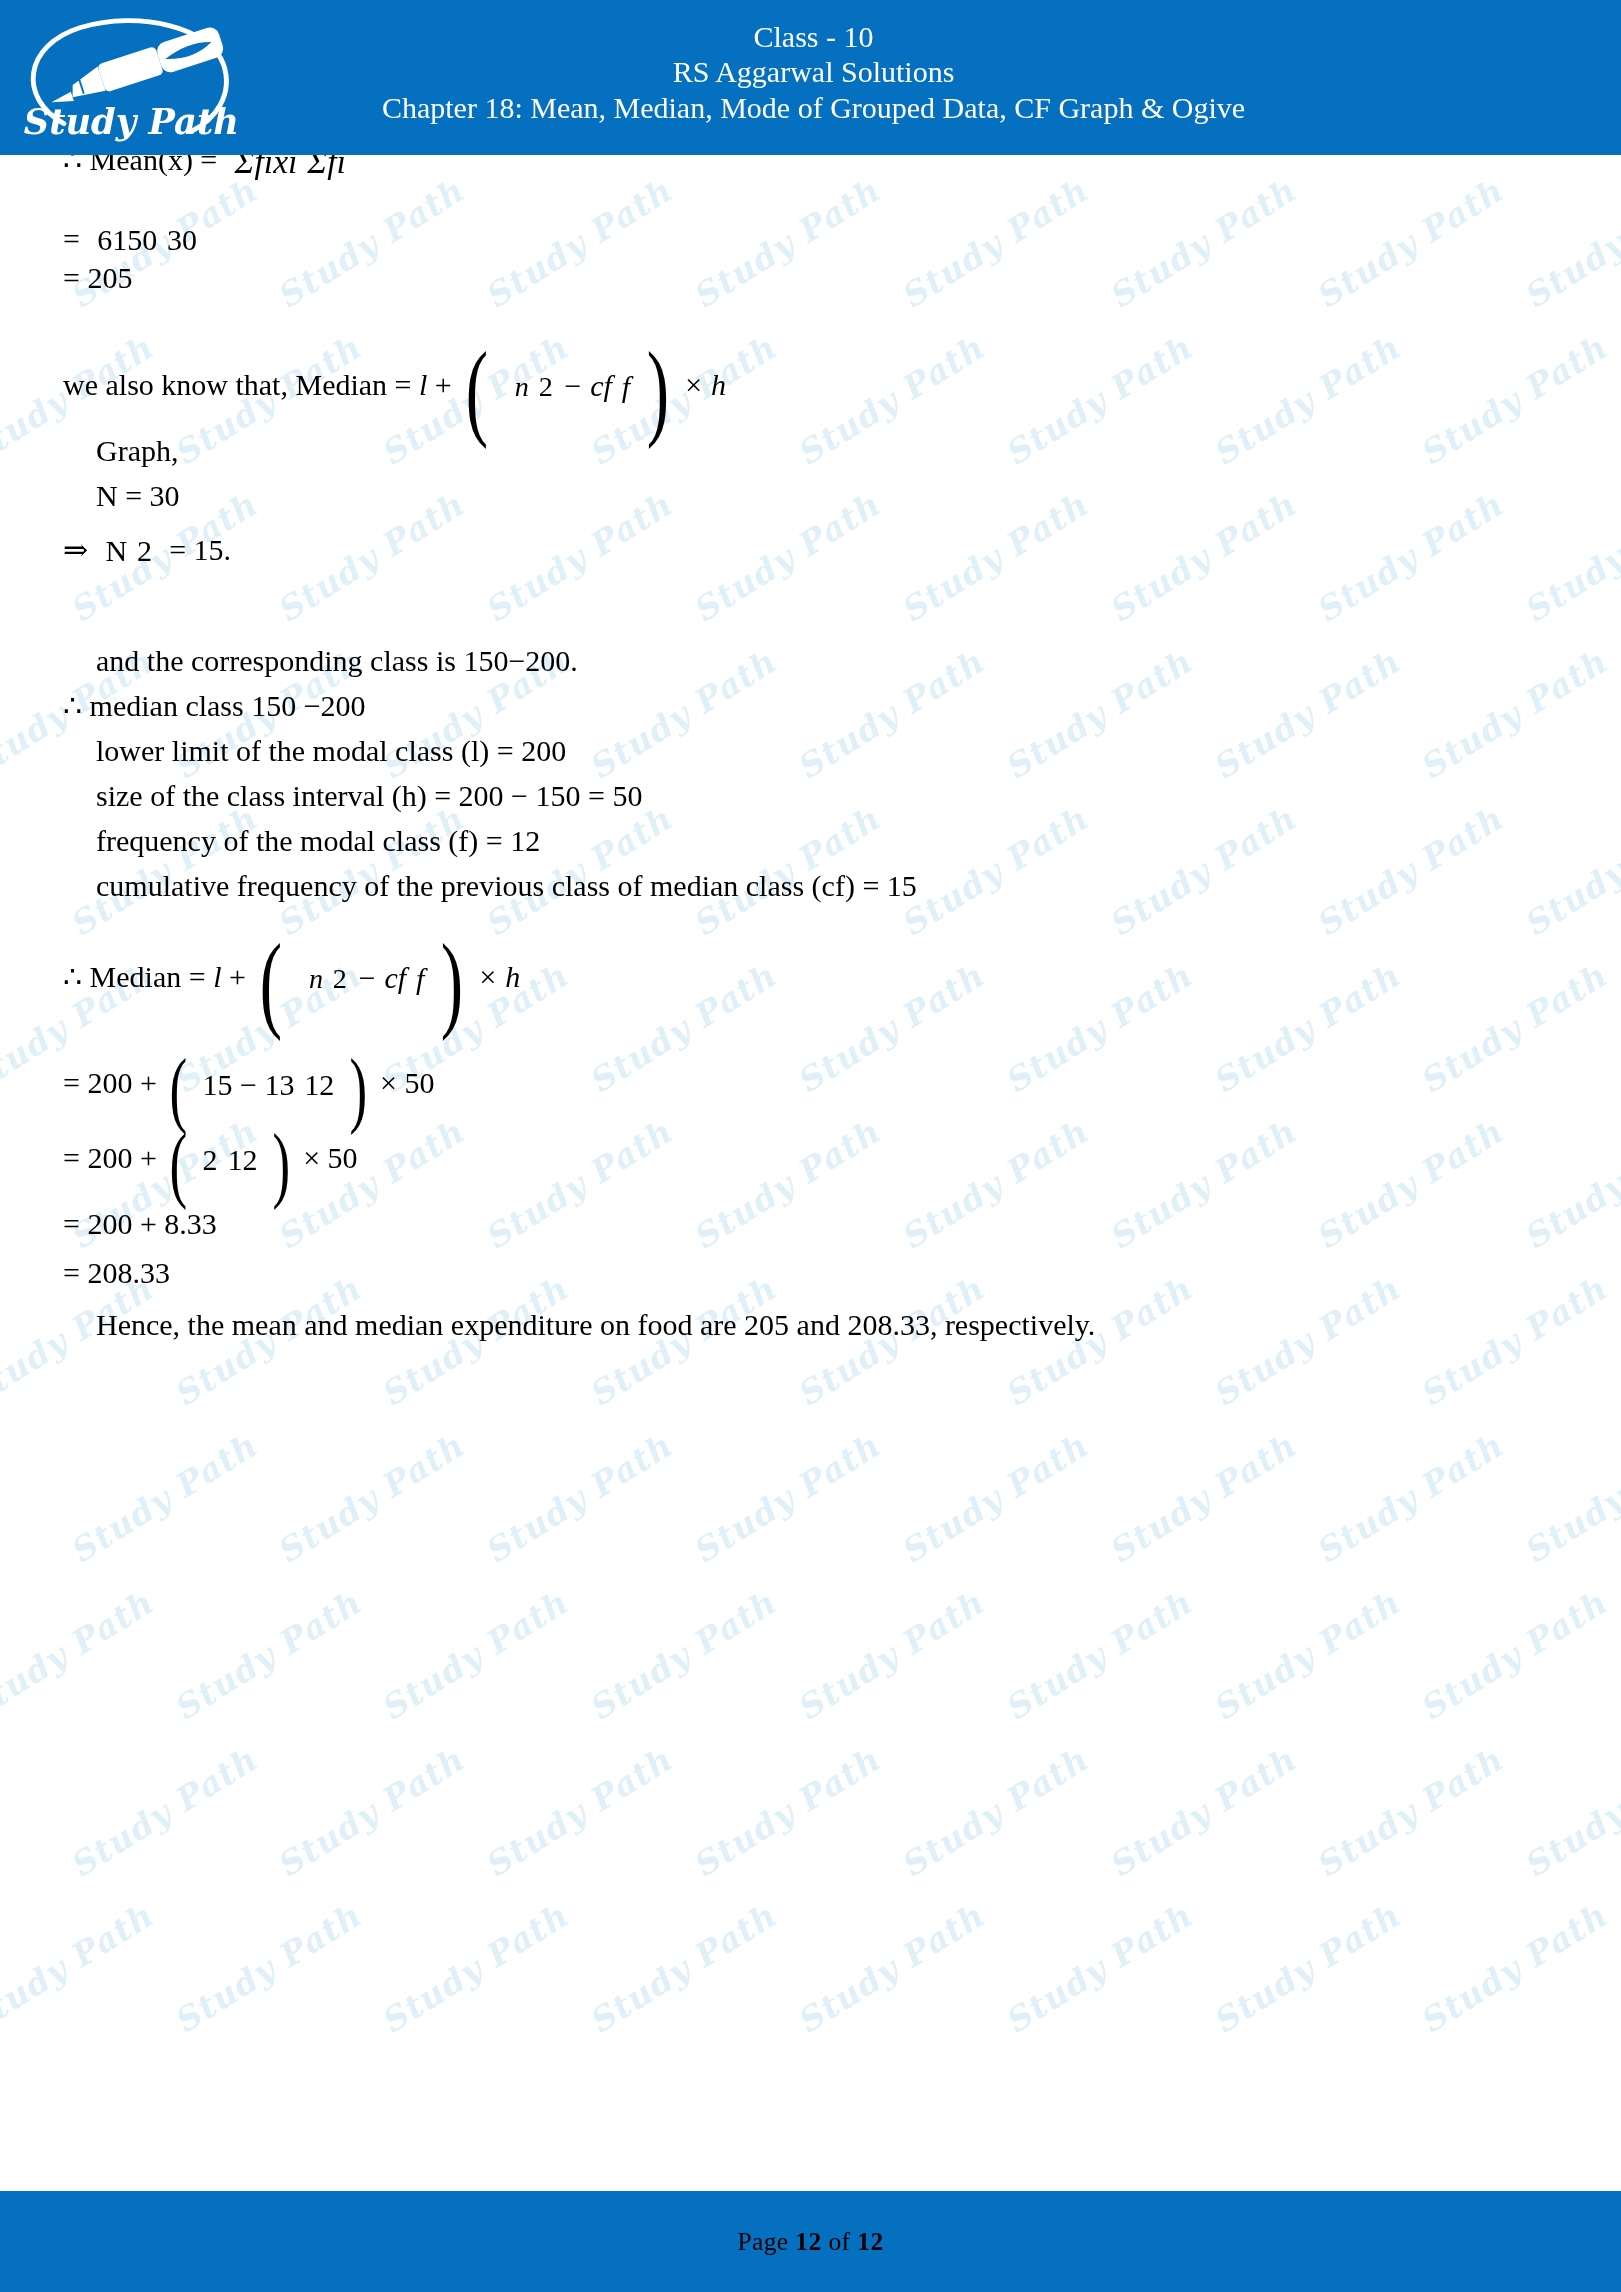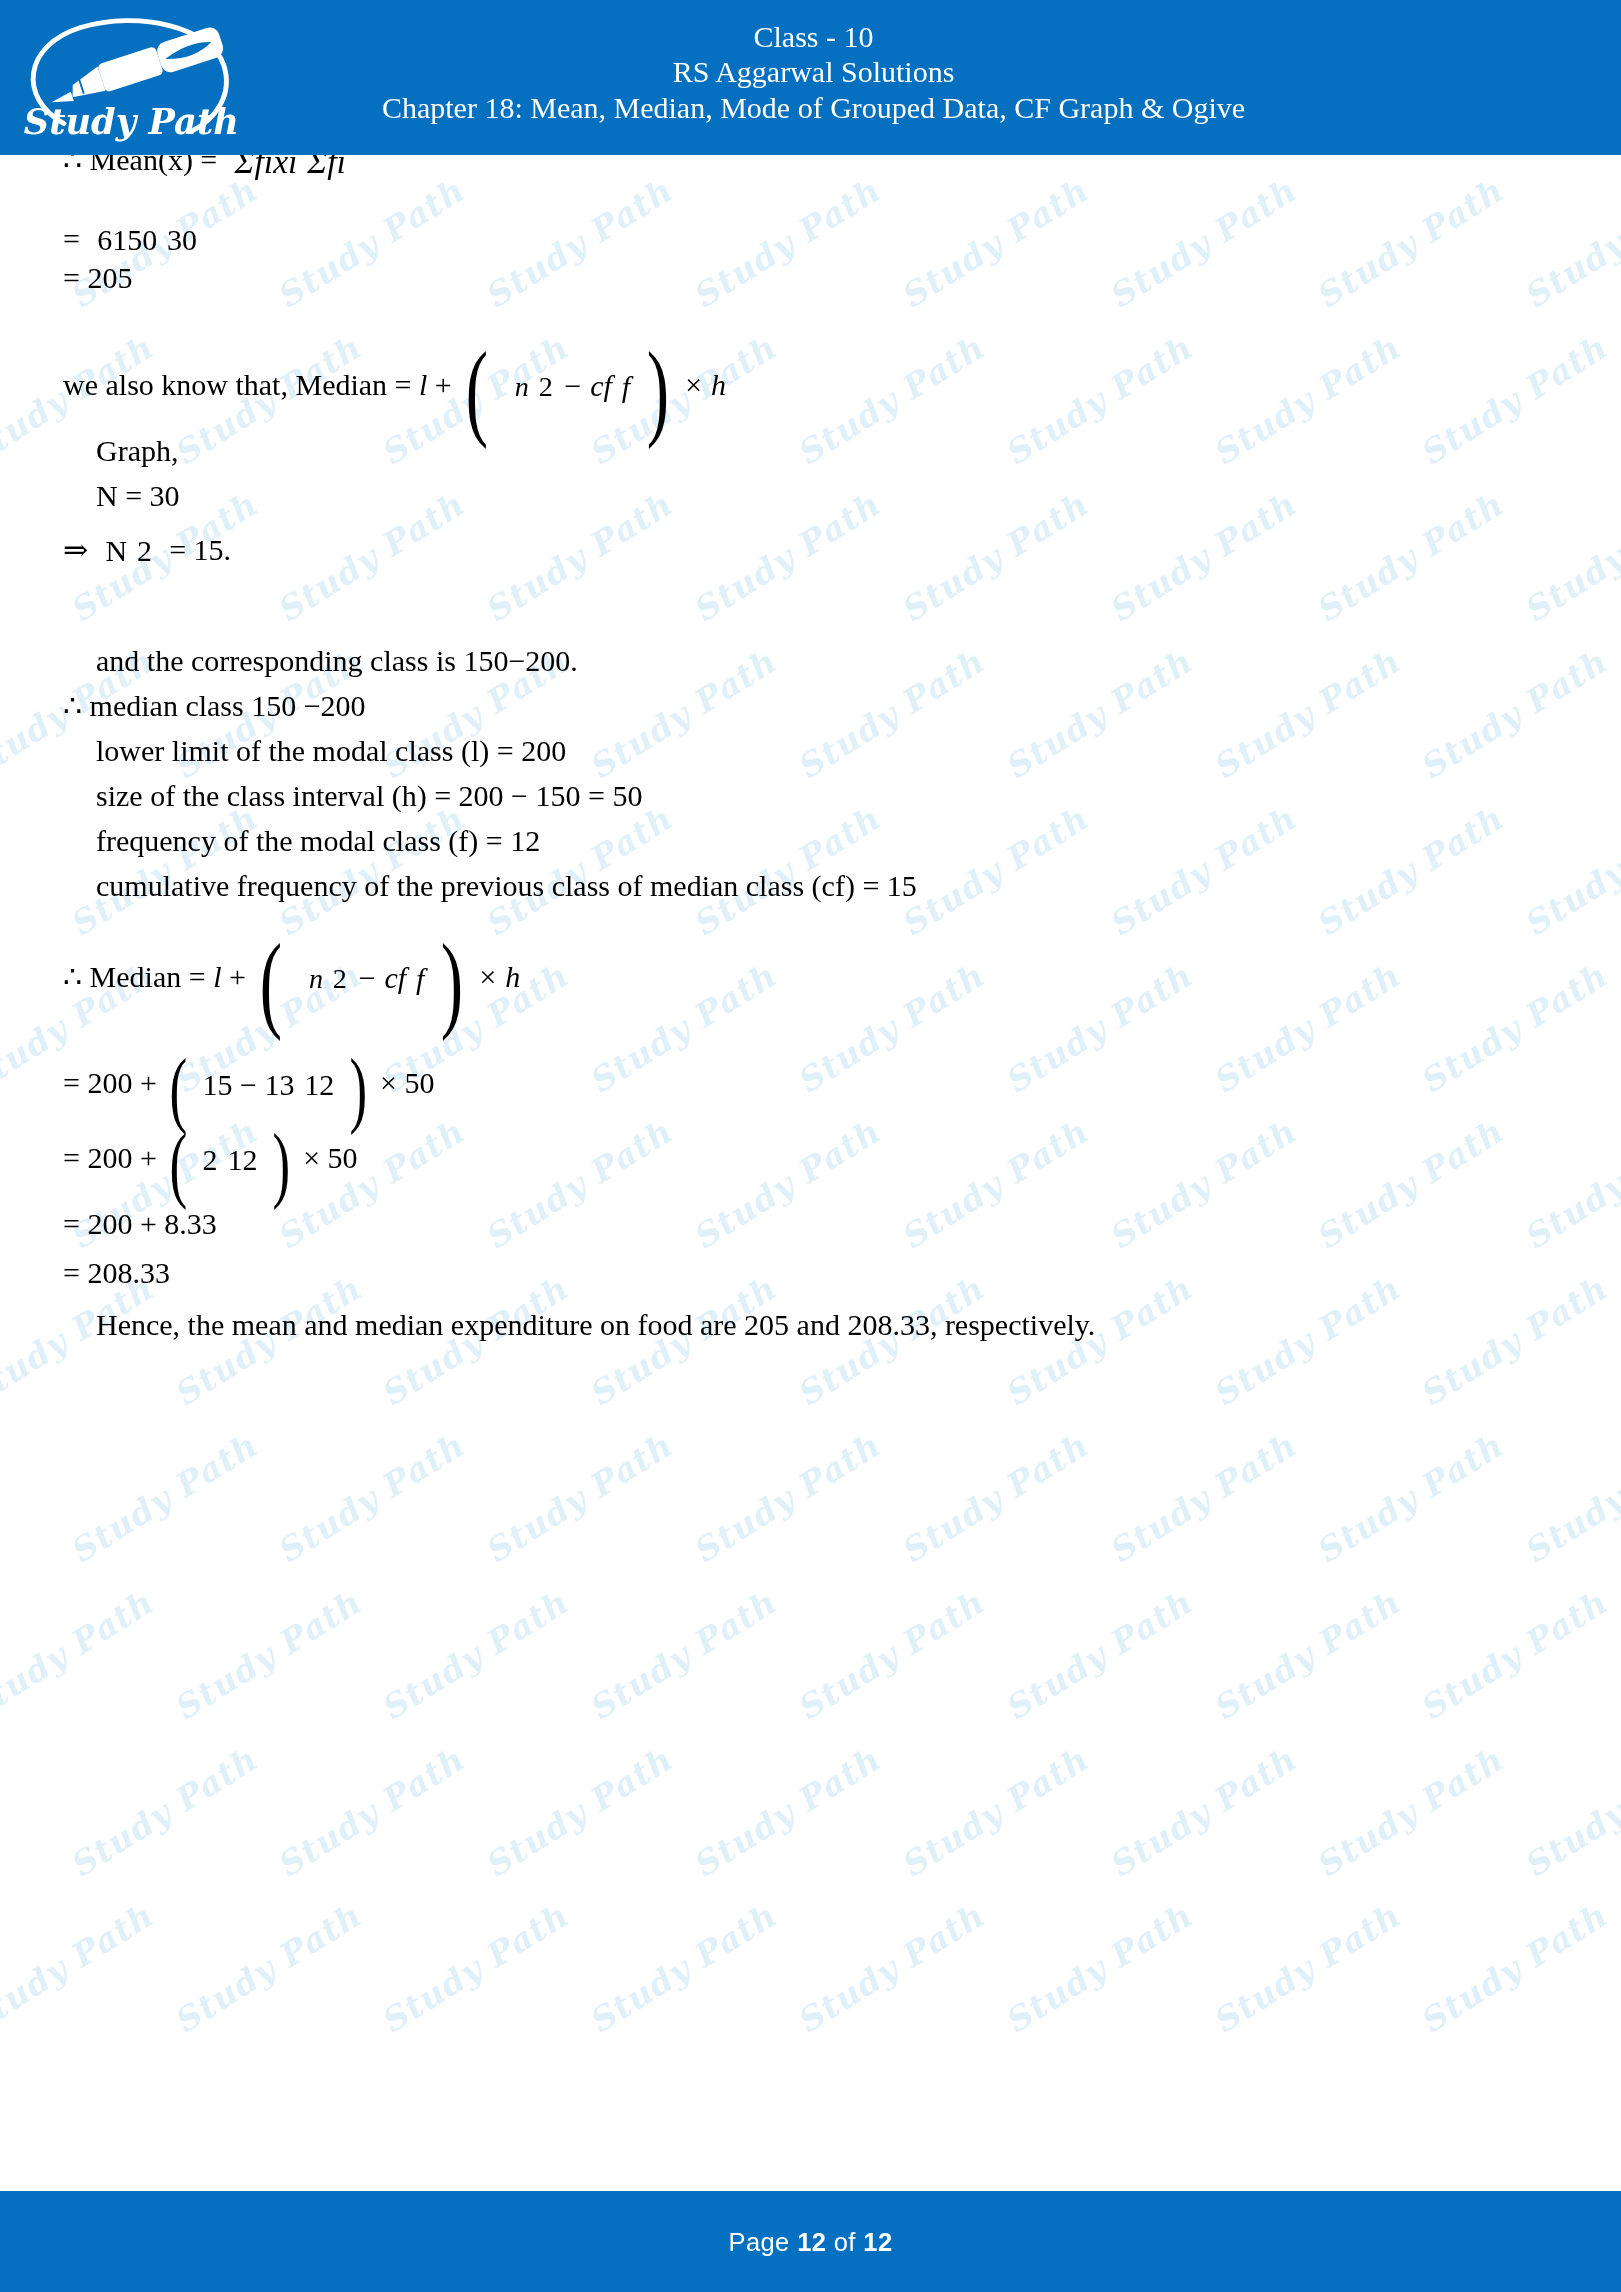--- a/index.html
+++ b/index.html
@@ -86,23 +86,23 @@
     top: 2191px;
     width: 1621px;
     height: 102px;
     background: #0670c0;
     z-index: 5;
     display: flex;
     align-items: center;
     justify-content: center;
   }
   #footer-text {
-    color: #ffffff;
+    color: #000000;
     font-size: 25.5px;
-    font-family: Liberation Sans, sans-serif;
+    font-family: Liberation Serif, serif;
     letter-spacing: 0.4px;
   }
   #footer-text b { font-weight: 700; }
 
   
   #content {
     position: absolute;
     top: 155px;
     left: 0;
     width: 1621px;

